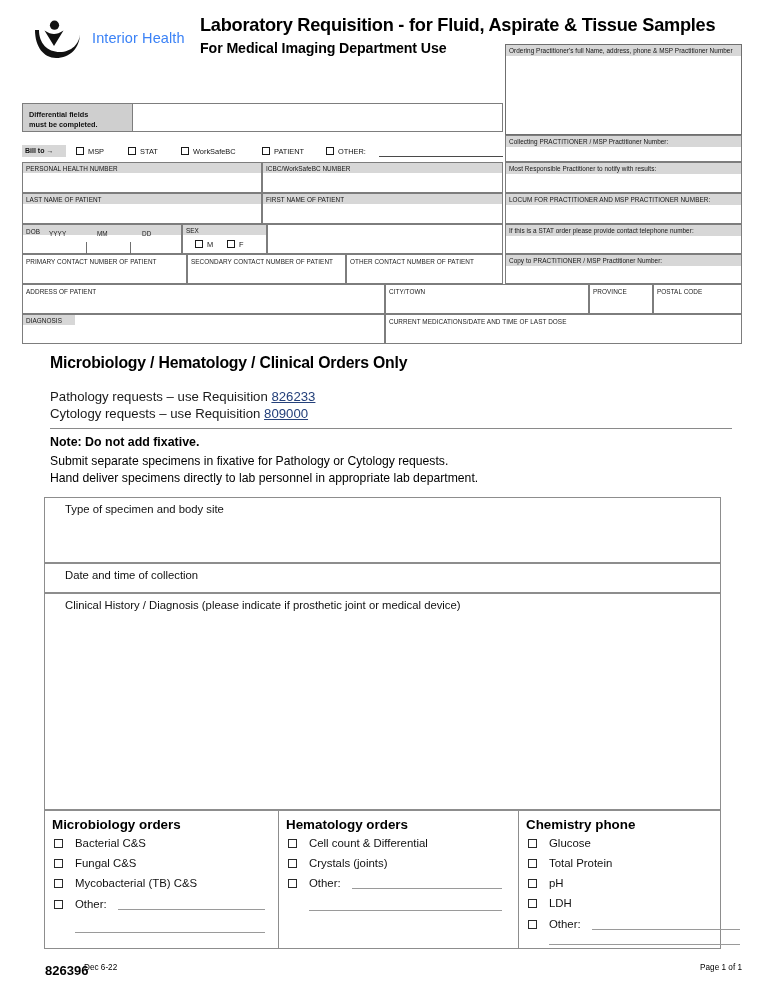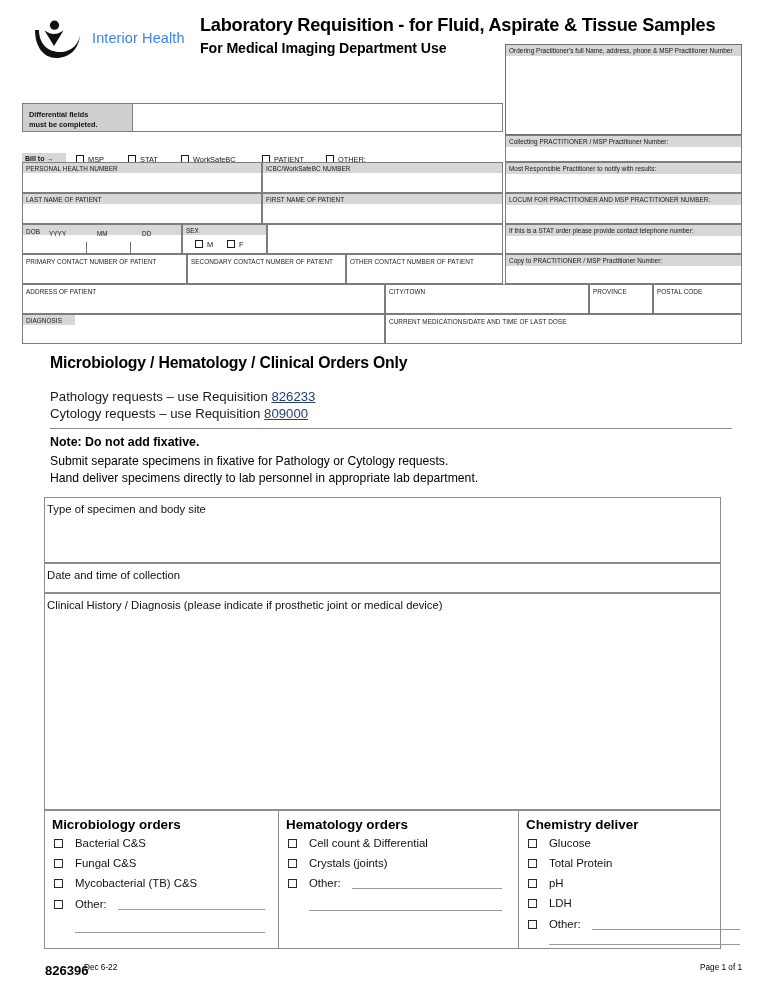--- a/index.html
+++ b/index.html
@@ -36,41 +36,41 @@
 
   
   .hl-band{position:absolute;left:22px;top:103px;width:481px;height:29px;
     box-sizing:border-box;border:1px solid #7d7d7d;background:#fff;}
   .hl-grey{position:absolute;left:0;top:0;width:110px;height:27px;background:#cfcfcf;
     border-right:1px solid #7d7d7d;box-sizing:border-box;}
   .hl-grey span{position:absolute;left:6px;font-size:7.3px;font-weight:bold;
     color:#111;line-height:9.5px;white-space:nowrap;}
 
   
-  .billrow{position:absolute;left:22px;top:144px;width:481px;height:16px;margin-top:8px;}
+  .billrow{position:absolute;left:22px;top:144px;width:481px;height:16px;}
   .billlab{position:absolute;left:0;top:1px;width:44px;height:12px;background:#d7d7d7;
     font-size:7px;font-weight:bold;color:#111;padding:2px 0 0 3px;box-sizing:border-box;
     white-space:nowrap;}
   .cbx{position:absolute;width:8px;height:8px;box-sizing:border-box;
     border:1px solid #1a1a1a;background:#fff;}
   .billtxt{position:absolute;font-size:7.4px;color:#111;white-space:nowrap;}
   .billline{position:absolute;height:0;border-bottom:1px solid #4a4a4a;}
 
   
   .sec-title{position:absolute;left:50px;top:354px;font-size:15.8px;font-weight:bold;
     letter-spacing:-.2px;white-space:nowrap;}
   .reqline{position:absolute;left:50px;font-size:13.2px;color:#1a1a1a;white-space:nowrap;}
   .reqlink{color:#24407a;text-decoration:underline;text-align:center;}
   .rule{position:absolute;border-top:1px solid #8a8a8a;}
   .note-b{position:absolute;left:50px;font-size:12.4px;font-weight:bold;white-space:nowrap;}
   .note-n{position:absolute;left:50px;font-size:12.2px;white-space:nowrap;}
 
   
   .sbox{position:absolute;box-sizing:border-box;border:1px solid #8d8d8d;background:#fff;}
-  .sbox-lab{position:absolute;left:2px;top:5px;font-size:11.3px;color:#111;white-space:nowrap;}
+  .sbox-lab{position:absolute;left:20px;top:5px;font-size:11.3px;color:#111;white-space:nowrap;}
 
   
   .ocol-title{position:absolute;font-size:13.4px;font-weight:bold;white-space:nowrap;}
   .ocbx{position:absolute;width:9px;height:9px;box-sizing:border-box;
     border:1px solid #2a2a2a;background:#fff;}
   .oitem{position:absolute;font-size:11.4px;color:#111;white-space:nowrap;}
   .oline{position:absolute;height:0;border-bottom:1px solid #9a9a9a;}
   .vdiv{position:absolute;width:0;border-left:1px solid #8d8d8d;}
 
   
@@ -246,21 +246,21 @@
     <div class="ocol-title" style="left:241px;top:6px">Hematology orders</div>
     <div class="ocbx" style="left:243px;top:28px"></div>
     <div class="oitem" style="left:264px;top:26px">Cell count &amp; Differential</div>
     <div class="ocbx" style="left:243px;top:48px"></div>
     <div class="oitem" style="left:264px;top:46px">Crystals (joints)</div>
     <div class="ocbx" style="left:243px;top:68px"></div>
     <div class="oitem" style="left:264px;top:66px">Other:</div>
     <div class="oline" style="left:307px;top:77px;width:150px"></div>
     <div class="oline" style="left:264px;top:99px;width:193px"></div>
 
-    <div class="ocol-title" style="left:481px;top:6px">Chemistry deliver</div>
+    <div class="ocol-title" style="left:481px;top:6px">Chemistry phone</div>
     <div class="ocbx" style="left:483px;top:28px"></div>
     <div class="oitem" style="left:504px;top:26px">Glucose</div>
     <div class="ocbx" style="left:483px;top:48px"></div>
     <div class="oitem" style="left:504px;top:46px">Total Protein</div>
     <div class="ocbx" style="left:483px;top:68px"></div>
     <div class="oitem" style="left:504px;top:66px">pH</div>
     <div class="ocbx" style="left:483px;top:88px"></div>
     <div class="oitem" style="left:504px;top:86px">LDH</div>
     <div class="ocbx" style="left:483px;top:109px"></div>
     <div class="oitem" style="left:504px;top:107px">Other:</div>

